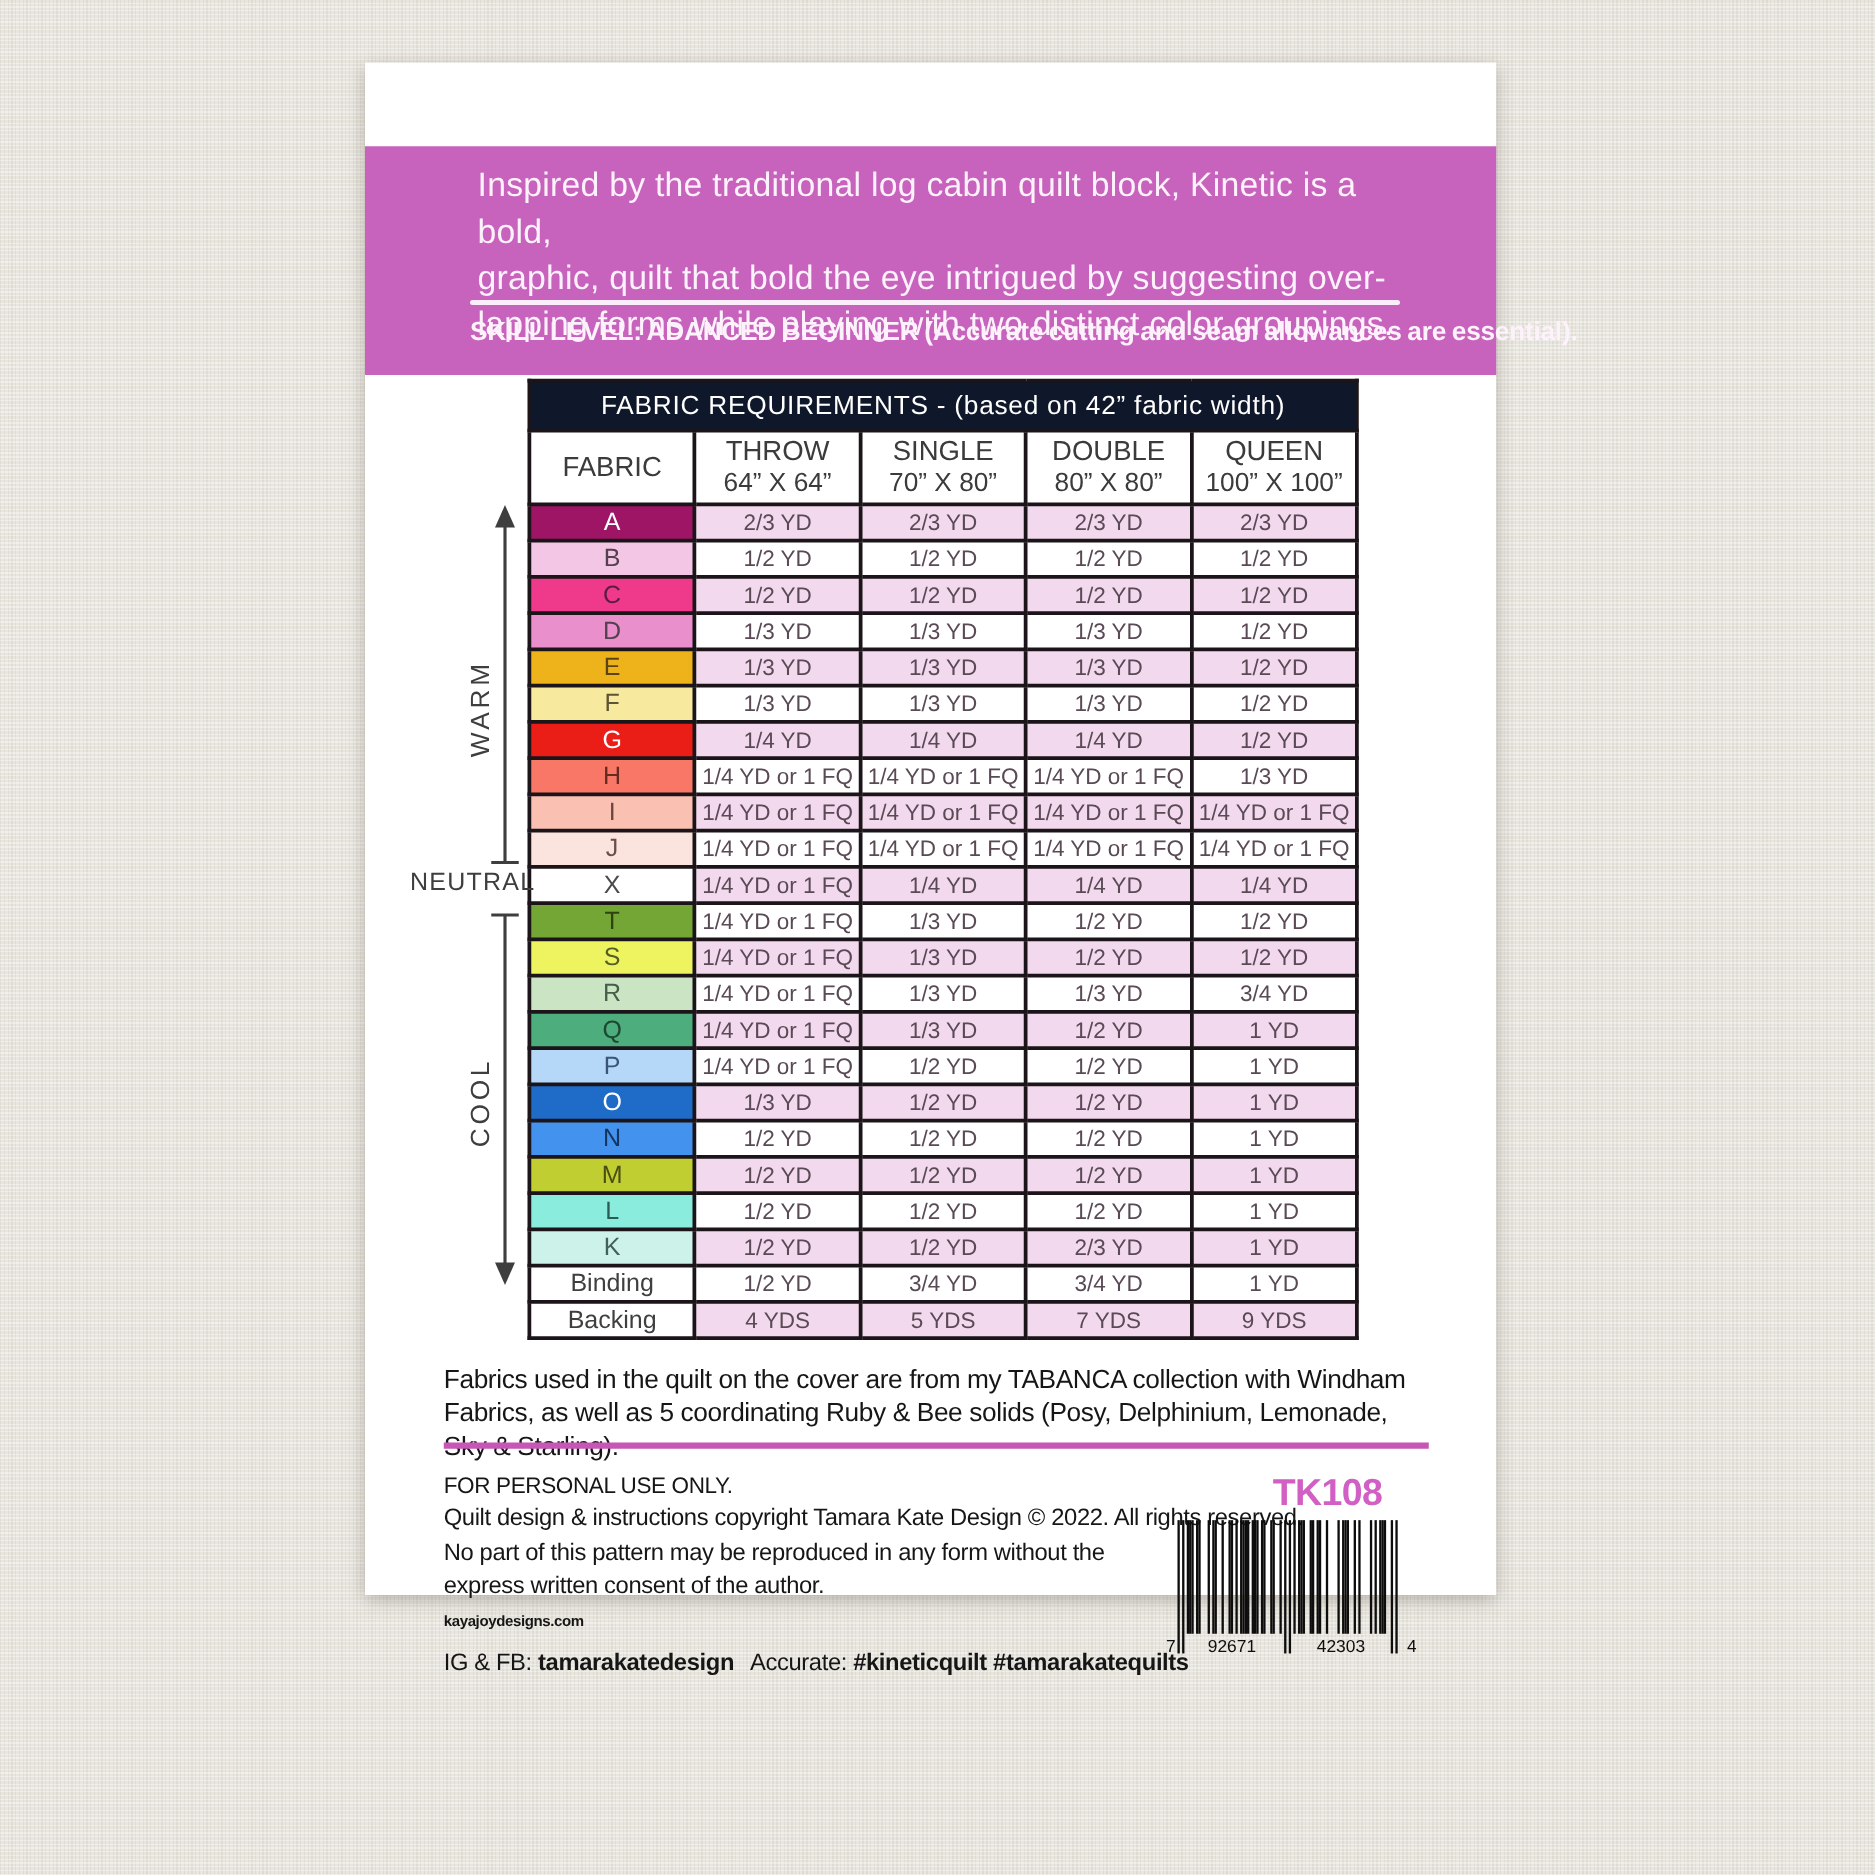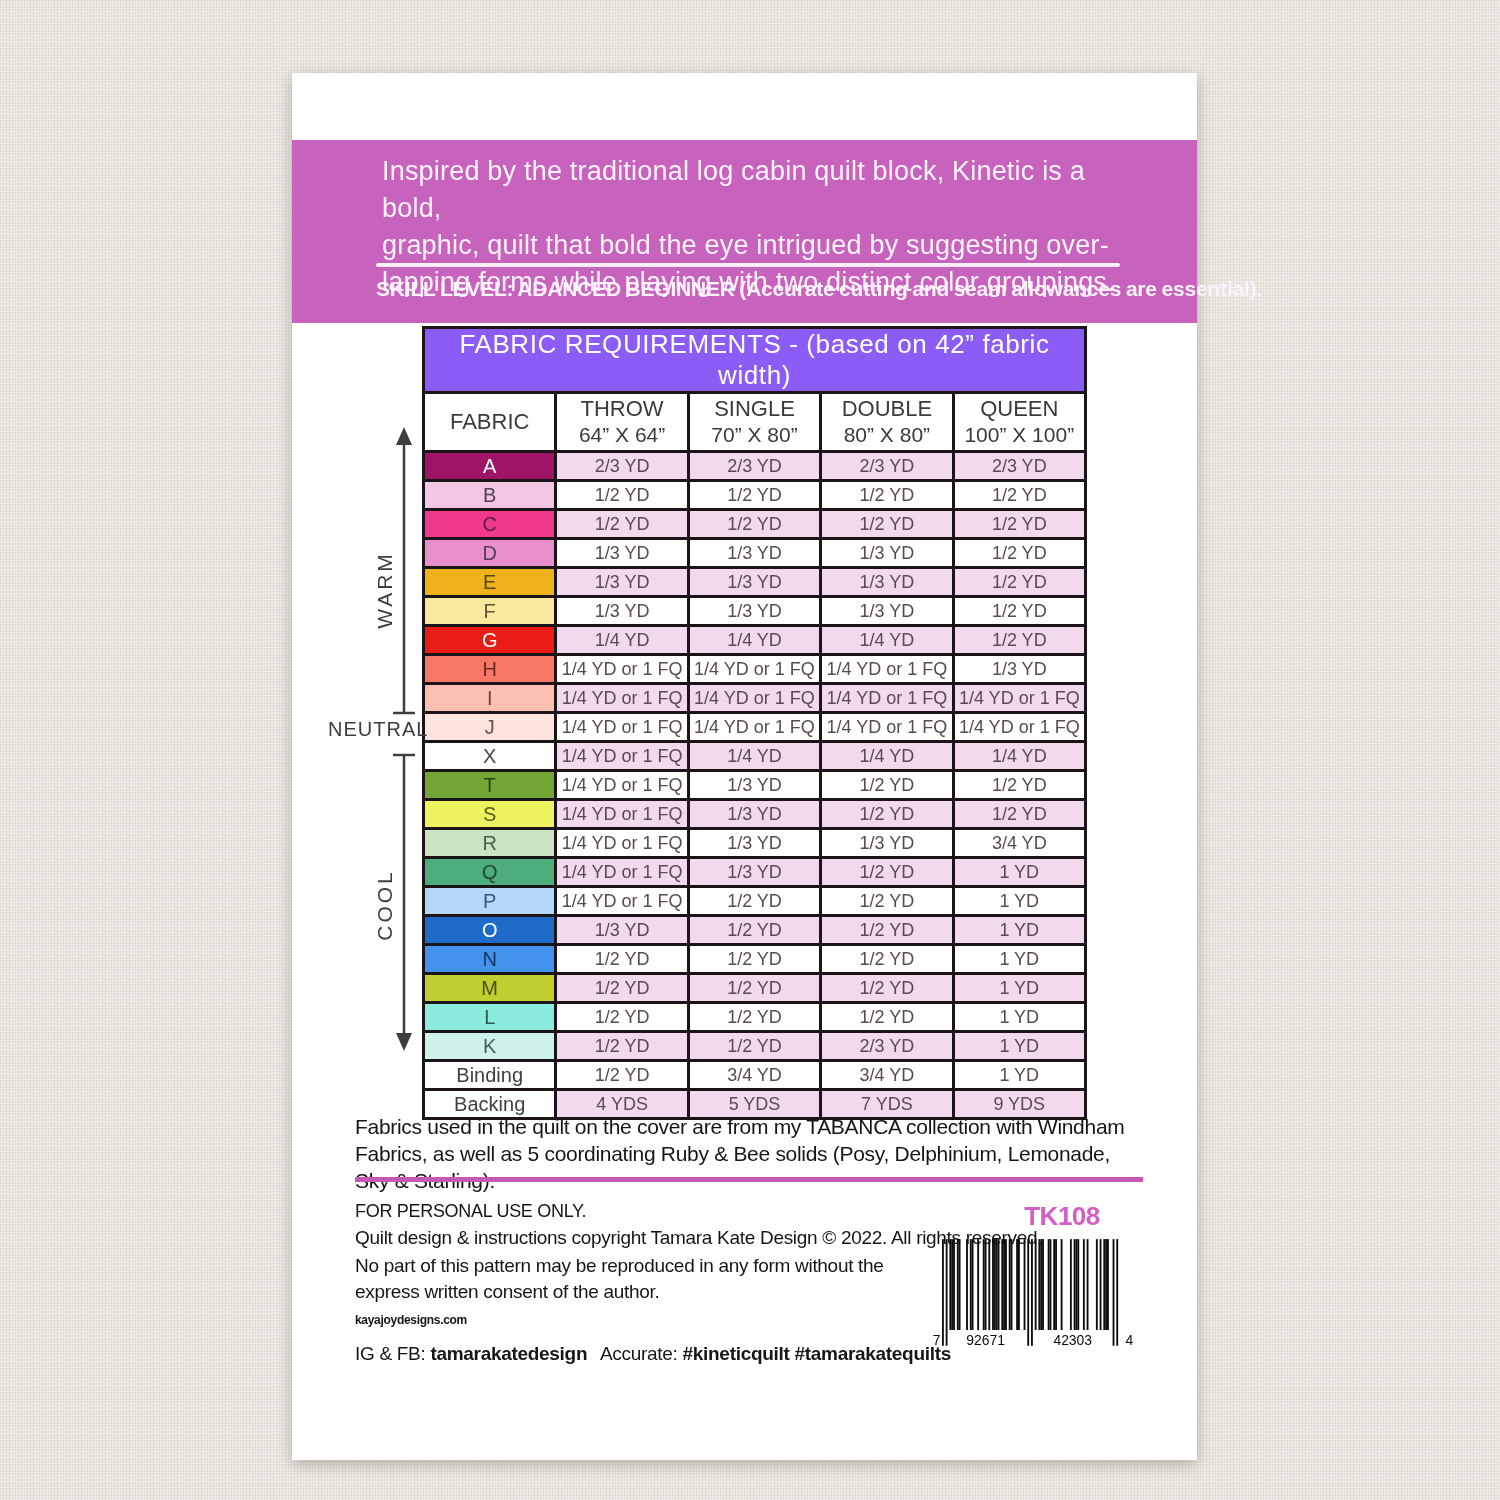--- a/index.html
+++ b/index.html
@@ -6,35 +6,35 @@
   body{
     width:1500px;height:1500px;
     font-family:"Liberation Sans", sans-serif;
     background-color:#e9e6df;
     background-image:
       repeating-linear-gradient(0deg, rgba(255,255,255,.35) 0 1px, rgba(0,0,0,0) 1px 3px),
       repeating-linear-gradient(90deg, rgba(186,180,168,.22) 0 1px, rgba(0,0,0,0) 1px 3px);
     position:relative;overflow:hidden;
   }
   .page{
-    position:absolute;left:292px;top:73px;width:905px;height:1387px;
+    position:absolute;left:292px;top:50px;width:905px;height:1226px;
     background:#ffffff;box-shadow:0 4px 14px rgba(110,104,92,.45);
   }
   
   .banner{position:absolute;left:0;top:67px;width:905px;height:183px;background:#c763bd;}
   .intro{position:absolute;left:90px;top:13px;width:760px;color:#fdf2fb;
          font-size:27px;line-height:37px;letter-spacing:.2px;}
   .divider{position:absolute;left:84px;top:123px;width:744px;height:4px;background:#fbeefa;border-radius:2px;}
   .skill{position:absolute;left:84px;top:137px;color:#fdf2fb;font-size:21px;font-weight:700;
          letter-spacing:-.2px;word-spacing:-1px;white-space:nowrap;}
   
   .table-wrap{position:absolute;left:130px;top:253px;}
   table.req{border-collapse:collapse;table-layout:fixed;width:665px;}
   table.req td{border:3px solid #1b1419;text-align:center;vertical-align:middle;padding:0;}
-  td.titlebar{background:#8b5cf6;color:#fff;height:37px;font-size:26px;letter-spacing:.6px;}
+  td.titlebar{background:#0f172a;color:#fff;height:37px;font-size:21px;letter-spacing:.6px;}
   td.colhead{background:#fff;height:56px;color:#3b3b3b;font-size:22px;line-height:26px;}
   td.colhead .size{font-size:21px;text-align:center;}
   td.swatch{height:26px;font-size:20px;}
   td.val{height:26px;font-size:18px;color:#594a55;background:#fff;}
   td.val.pink{background:#f3d9ed;}
   
   .rail-svg{position:absolute;left:90px;top:350px;}
   .rail-label{position:absolute;left:13px;width:160px;text-align:center;color:#3e3e3e;
               font-size:21px;letter-spacing:3px;transform:rotate(-90deg);}
   .rail-label.warm{top:505px;}
@@ -46,21 +46,21 @@
   .pinkline{position:absolute;left:63px;top:1104px;width:788px;height:5px;background:#c657b7;}
   .ft{color:#161616;letter-spacing:-.3px;}
   .personal{position:absolute;left:63px;top:1128px;font-size:18px;}
   .copy1{position:absolute;left:63px;top:1154px;font-size:19px;}
   .copy2{position:absolute;left:63px;top:1180px;width:570px;font-size:19px;line-height:26px;}
   .website{position:absolute;left:63px;top:1240px;font-size:12px;font-weight:700;}
   .social{position:absolute;left:63px;top:1270px;font-size:19px;}
   .sharing{position:absolute;left:308px;top:1270px;font-size:19px;}
   .bold{font-weight:700;}
   .sku{position:absolute;left:670px;top:1128px;width:200px;text-align:center;
-       color:#d25fc4;font-size:26px;font-weight:700;letter-spacing:-.5px;}
+       color:#d25fc4;font-size:30px;font-weight:700;letter-spacing:-.5px;}
   .barcode{position:absolute;left:637px;top:1166px;}
 </style>
 </head>
 <body>
 
 <div class="page">
 
   <div class="banner">
     <div class="intro">
       <div>Inspired by the traditional log cabin quilt block, Kinetic is a bold,</div>

